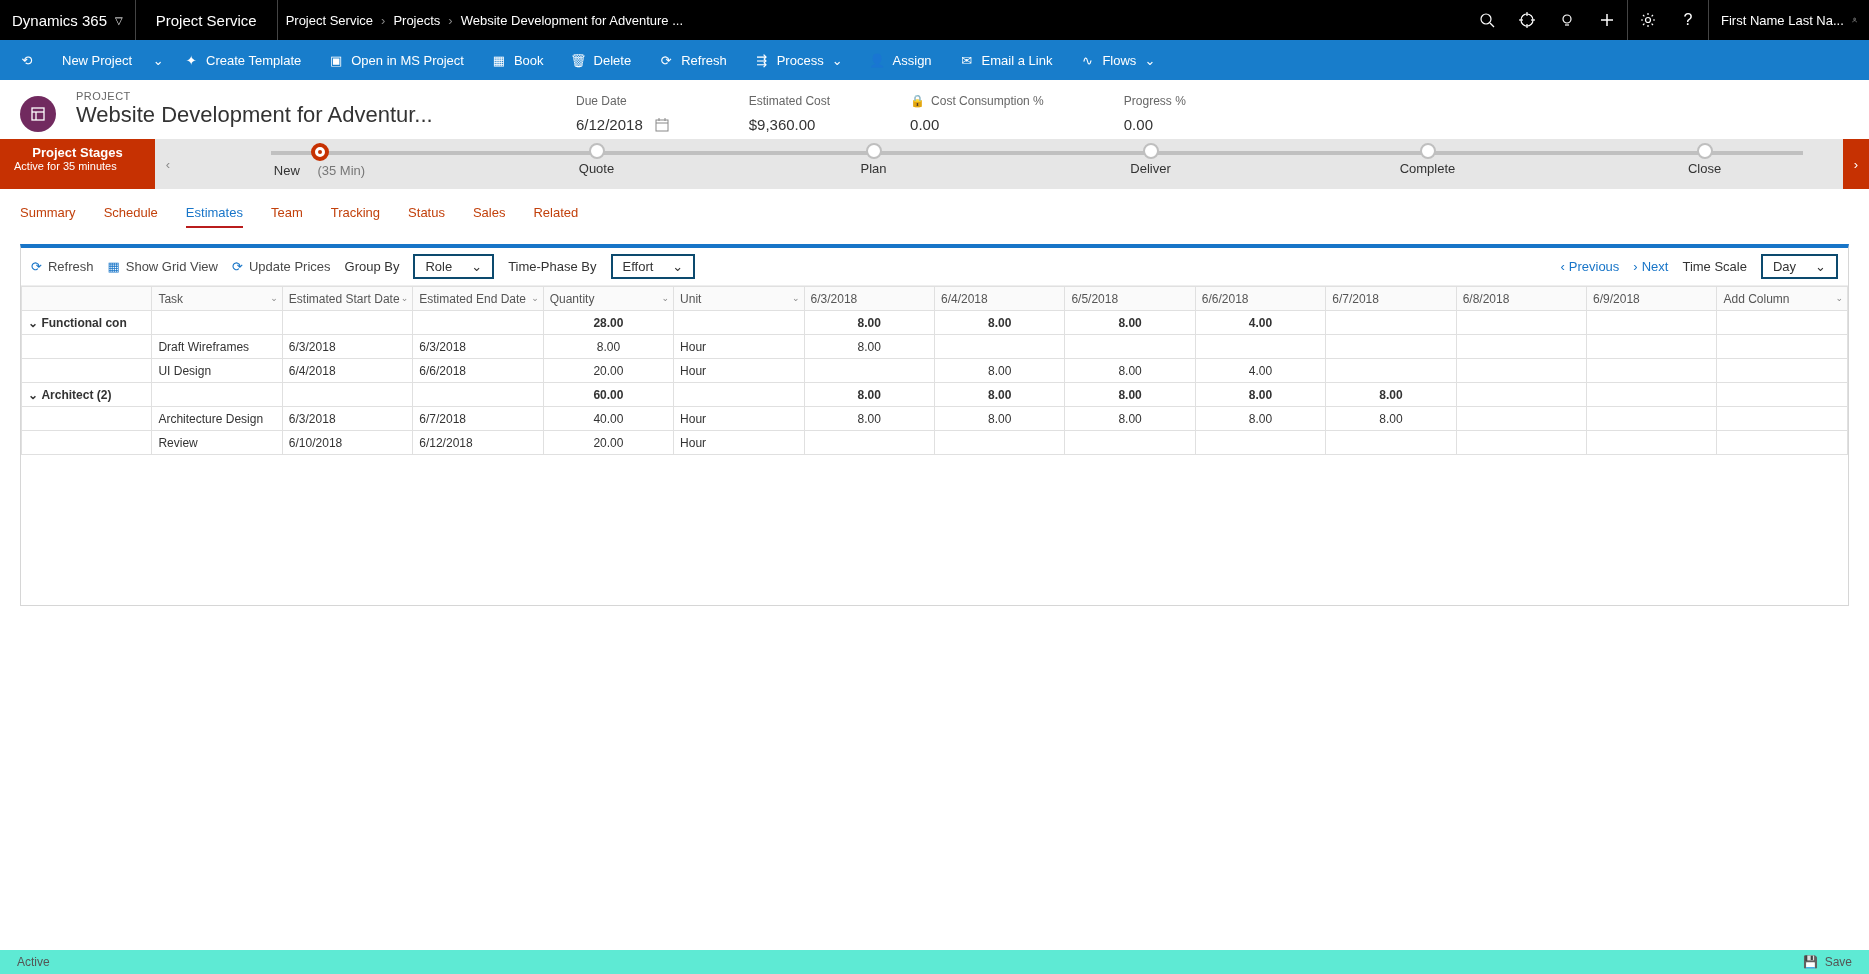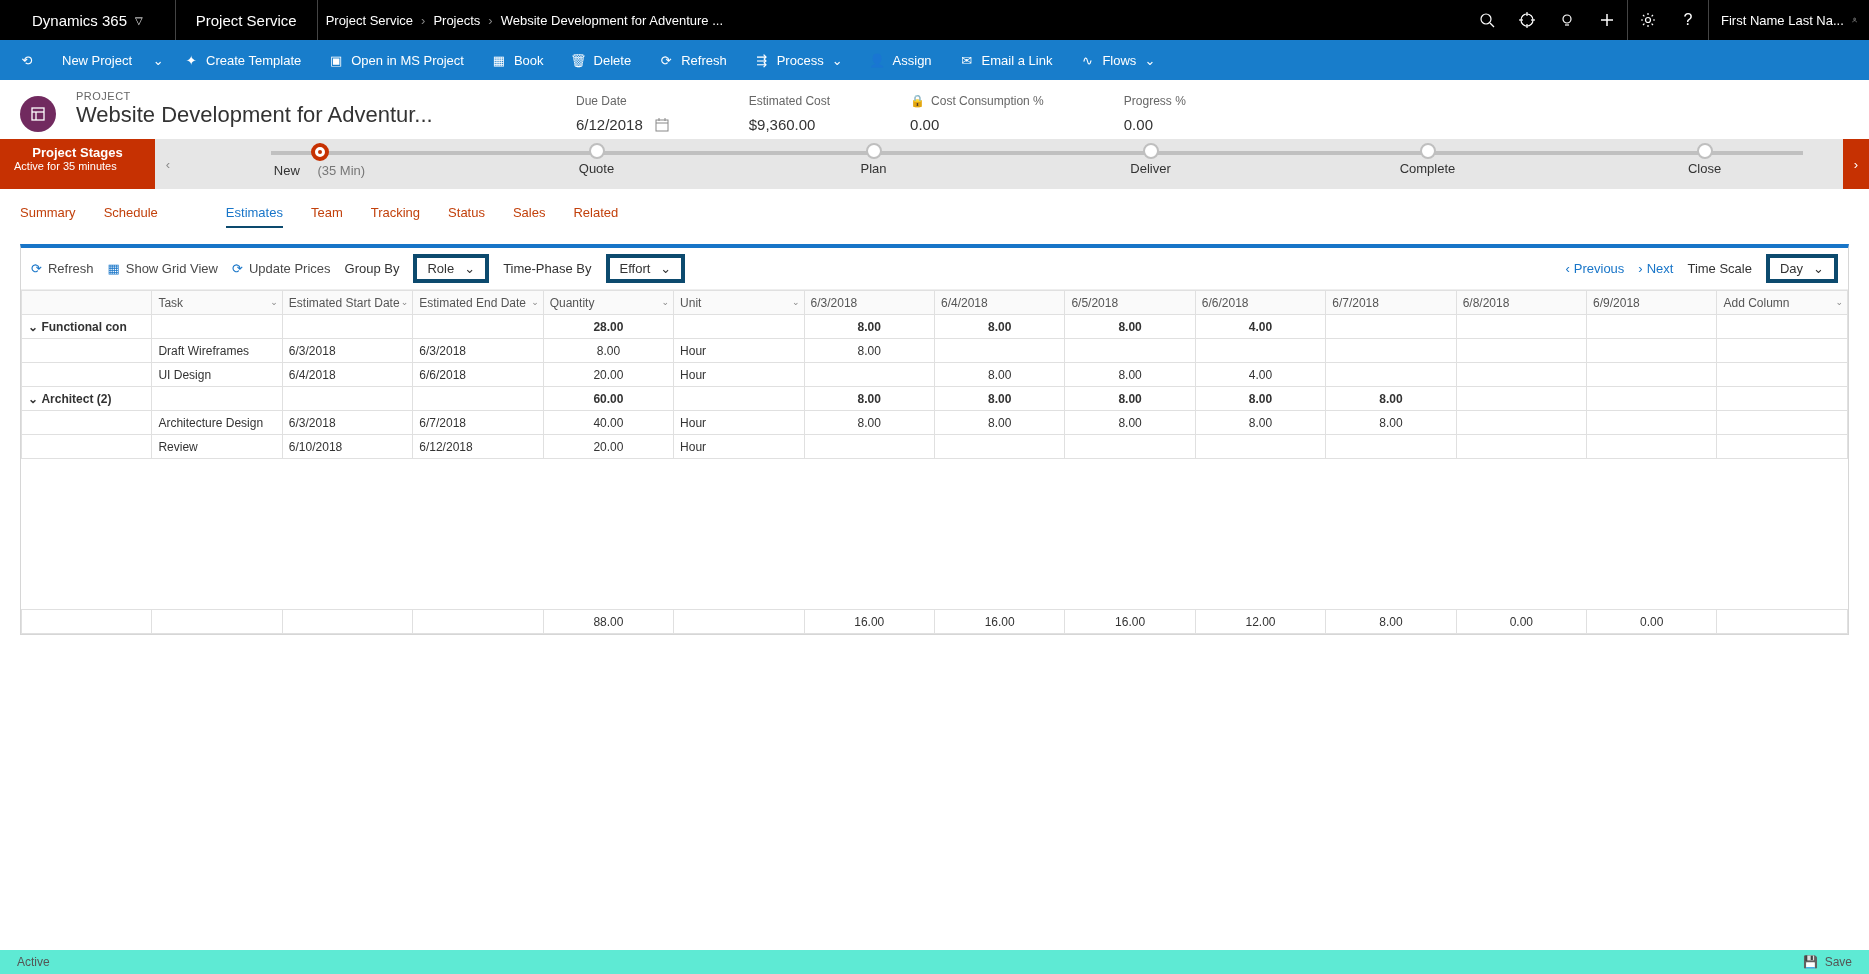--- a/index.html
+++ b/index.html
@@ -1,18 +1,18 @@
 <!DOCTYPE html>
 <html><head>
 <meta charset="utf-8">
 <style>
 * { box-sizing: border-box; margin: 0; padding: 0; }
 body { font-family: "Segoe UI", Arial, sans-serif; font-size: 13px; color: #333; background: #fff; overflow: hidden; }
 .top-bar { background: #000; color: #fff; height: 40px; display: flex; align-items: center; }
-.top-bar .brand { padding: 0 32px; display: flex; align-items: center; gap: 8px; font-size: 15px; }
+.top-bar .brand { padding: 0 12px; display: flex; align-items: center; gap: 8px; font-size: 15px; }
 .top-bar .brand .chev { font-size: 10px; }
 .top-bar .sep { width: 1px; height: 40px; background: #444; }
 .top-bar .product { padding: 0 20px; font-size: 15px; }
 .top-bar .breadcrumb { display: flex; align-items: center; gap: 8px; font-size: 13px; padding-left: 8px; }
 .top-bar .breadcrumb .bc-sep { color: #888; }
 .top-bar .spacer { flex: 1; }
 .top-bar .top-icons { display: flex; align-items: center; }
 .top-bar .top-icons .ticon { width: 40px; height: 40px; display: flex; align-items: center; justify-content: center; cursor: pointer; }
 .top-bar .top-icons .sep { width: 1px; height: 40px; background: #444; }
 .top-bar .user { padding: 0 12px; display: flex; align-items: center; gap: 8px; max-width: 160px; overflow: hidden; white-space: nowrap; text-align: right; }
@@ -43,26 +43,26 @@
 .stage-pt { flex: 1; text-align: center; position: relative; }
 .stage-pt .dot { width: 16px; height: 16px; border: 2px solid #bfbfbf; background: #fff; border-radius: 50%; margin: 4px auto 2px; position: relative; z-index: 1; }
 .stage-pt.active .dot { border: 4px solid #c63102; width: 18px; height: 18px; }
 .stage-pt.active .dot::after { content: ''; position: absolute; inset: 3px; background: #c63102; border-radius: 50%; }
 .stage-pt .slabel { font-size: 13px; }
 .stage-pt .sname { font-weight: 400; }
 .stage-pt .stime { color: #777; margin-left: 14px; }
 
 .tabs { display: flex; gap: 28px; padding: 10px 20px 0; border-bottom: none; }
 .tabs .tab { color: #c2410c; padding: 6px 0; cursor: pointer; font-size: 13px; }
-.tabs .tab.active { color: #1875c8; border-bottom: 2px solid #0c4a6e; margin-left: 40px; }
+.tabs .tab.active { color: #1875c8; border-bottom: 2px solid #b91c1c; }
 
 .grid-panel { margin: 16px 20px 0; border: 1px solid #d6d6d6; border-top: 4px solid #1875c8; }
 .grid-toolbar { display: flex; align-items: center; padding: 6px 10px; gap: 14px; font-size: 13px; color: #333; border-bottom: 1px solid #eee; }
 .grid-toolbar .tbtn { display: flex; align-items: center; gap: 6px; cursor: pointer; color: #4a4a4a; }
-.grid-toolbar .dropdown { border: 4px solid #0c4a6e; padding: 3px 10px; display: flex; align-items: center; gap: 10px; cursor: pointer; }
+.grid-toolbar .dropdown { border: 2px solid #0c4a6e; padding: 3px 10px; display: flex; align-items: center; gap: 19px; cursor: pointer; }
 .grid-toolbar .spacer { flex: 1; }
 .grid-toolbar .navbtn { color: #1875c8; display: flex; align-items: center; gap: 4px; cursor: pointer; }
 
 table.grid { border-collapse: collapse; width: 100%; table-layout: fixed; }
 table.grid th, table.grid td { border: 1px solid #e0e0e0; padding: 4px 6px; font-size: 12px; height: 24px; overflow: hidden; white-space: nowrap; text-overflow: ellipsis; }
 table.grid th { background: #fafafa; text-align: left; font-weight: 400; color: #555; position: relative; }
 table.grid th .sort { position: absolute; right: 4px; top: 6px; font-size: 9px; color: #888; }
 table.grid .num { text-align: center; }
 table.grid .group-row td { font-weight: 600; }
 table.grid .group-row .grp-cell { padding-left: 6px; }
@@ -440,40 +440,20 @@
           <td class="num"></td>
           <td class="num"></td>
           <td class="num"></td>
           <td class="num"></td>
           <td class="num"></td>
           <td></td>
         </tr>
       </tbody>
   </table>
   <div style="height:150px;"></div>
-  <table class="grid">
-    <tbody>
-        <tr class="footer-row" id="grid-footer">
-          <td class="col-expand"></td>
-          <td class="col-task"></td>
-          <td class="col-date"></td>
-          <td class="col-date"></td>
-          <td class="num col-qty">88.00</td>
-          <td class="col-unit"></td>
-          <td class="num col-day">16.00</td>
-          <td class="num col-day">16.00</td>
-          <td class="num col-day">16.00</td>
-          <td class="num col-day">12.00</td>
-          <td class="num col-day">8.00</td>
-          <td class="num col-day">0.00</td>
-          <td class="num col-day">0.00</td>
-          <td class="col-add"></td>
-        </tr>
-      </tbody>
-  </table>
 </div>
 
 <div class="status-bar">
   <span>Active</span>
   <div class="spacer"></div>
   <div class="save">
     <span>💾</span>
     <span>Save</span>
   </div>
 </div>

